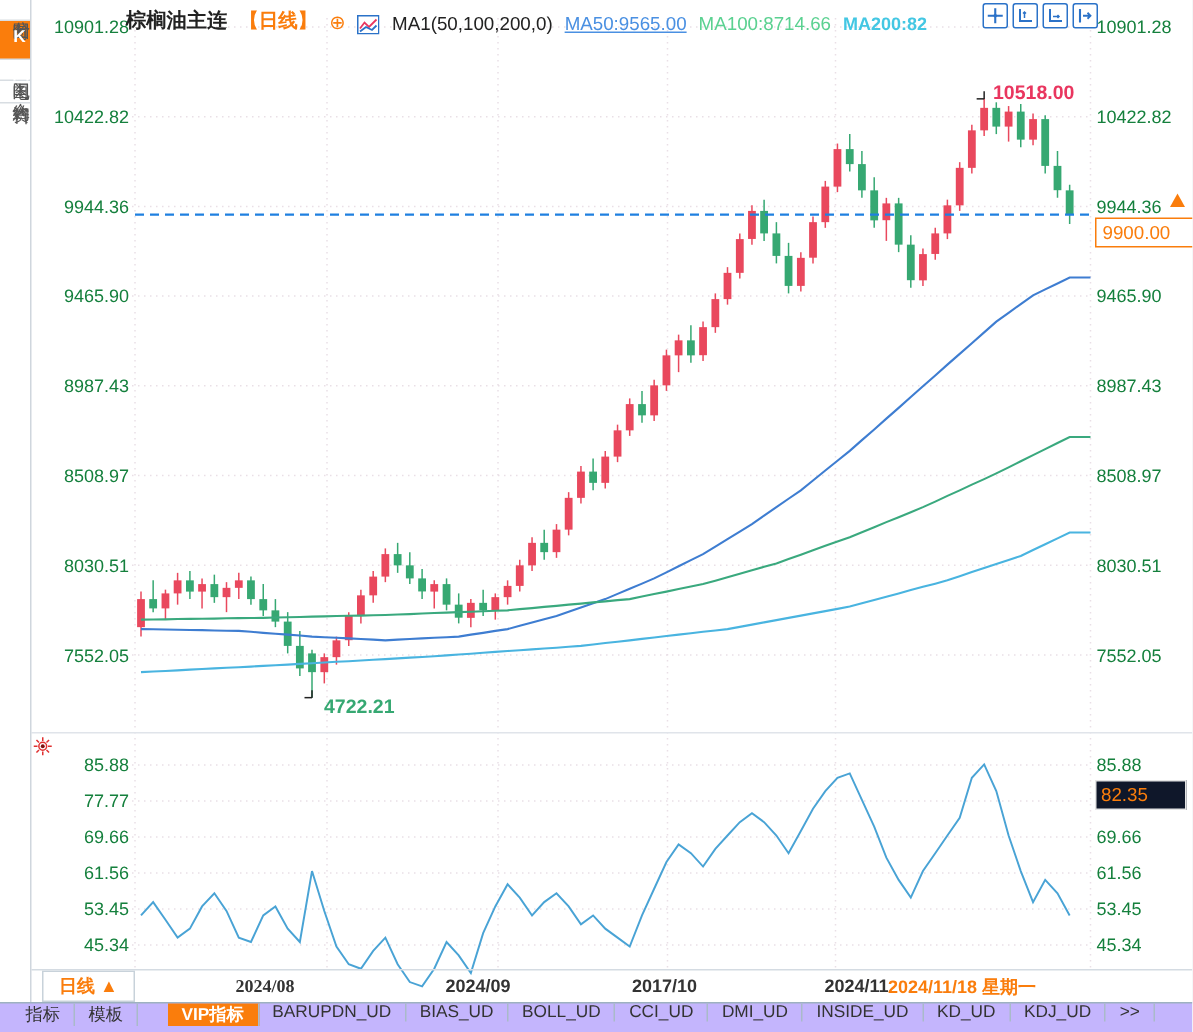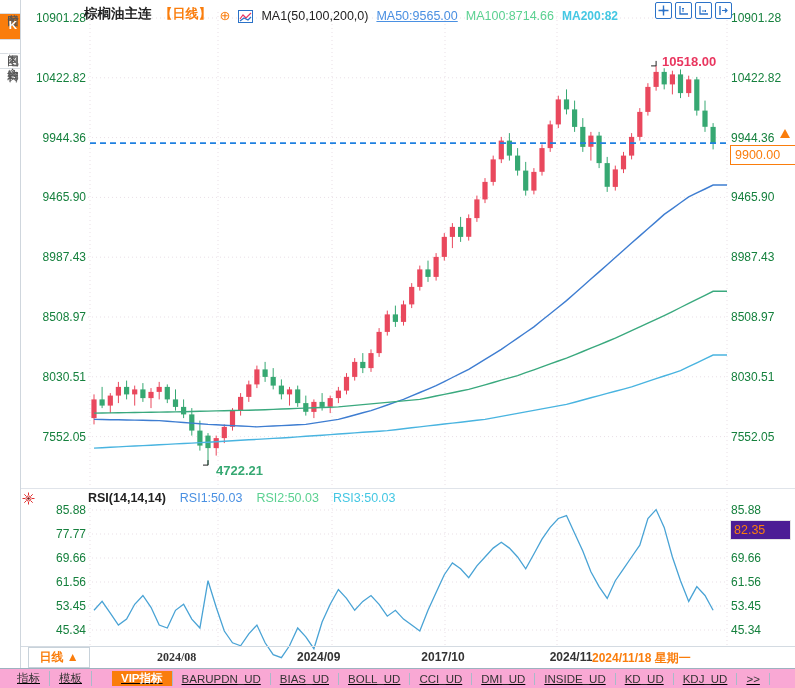--- a/index.html
+++ b/index.html
@@ -29,34 +29,34 @@
   .xdate-cur{position:absolute;left:592px;top:650px;font-size:12px;font-weight:bold;color:#fa7d0c;z-index:4;white-space:nowrap;}
   .period-box{position:absolute;left:28px;top:647px;width:60px;height:19px;border:1px solid #c8d2da;background:#fff;
               display:flex;align-items:center;justify-content:center;font-size:12px;font-weight:bold;color:#fa7d0c;z-index:5;cursor:pointer;}
   
   .hi-label{position:absolute;left:662px;top:54px;font-size:13px;font-weight:bold;color:#e9365f;z-index:4;}
   .lo-label{position:absolute;left:216px;top:463px;font-size:13px;font-weight:bold;color:#36a872;z-index:4;}
   .last-box{position:absolute;left:730px;top:145px;width:61px;height:18px;border:1px solid #fa7d0c;background:#fff;
             color:#fa7d0c;font-size:12.5px;line-height:18px;padding-left:4px;z-index:5;}
   .last-arrow{position:absolute;left:780px;top:129px;width:0;height:0;border-left:5px solid transparent;
               border-right:5px solid transparent;border-bottom:9px solid #fa7d0c;z-index:5;}
-  .rsi-box{position:absolute;left:730px;top:520px;width:56px;height:18px;border:1px solid #e4e4e4;background:#4c1d95;
+  .rsi-box{position:absolute;left:730px;top:520px;width:56px;height:18px;border:1px solid #e4e4e4;background:#0f172a;
            color:#fa7d0c;font-size:12.5px;line-height:18px;padding-left:3px;z-index:5;}
   
   .rsi-header{position:absolute;left:88px;top:491px;display:flex;gap:14px;align-items:center;z-index:4;white-space:nowrap;}
   .rsi-title{font-size:12.5px;font-weight:600;color:#222;}
   .rsi1{font-size:12.5px;color:#4a90e2;}
   .rsi2{font-size:12.5px;color:#5bd191;}
   .rsi3{font-size:12.5px;color:#44c7e3;}
   .rsi-gear{position:absolute;left:22px;top:491px;z-index:4;cursor:pointer;}
   
   .sep{position:absolute;z-index:3;}
   
-  .toolbar{position:absolute;left:0;top:668px;width:795px;height:20px;border-top:1px solid #9db1c0;background:#f9a8d4;
-           display:flex;align-items:center;z-index:7;padding-left:8px;box-sizing:border-box;text-decoration:underline;}
+  .toolbar{position:absolute;left:0;top:668px;width:795px;height:20px;border-top:1px solid #9db1c0;background:#c4b5fd;
+           display:flex;align-items:flex-start;z-index:7;padding-left:8px;box-sizing:border-box;}
   .tb-cell{display:flex;align-items:center;justify-content:center;padding:0 9px;font-size:11.5px;color:#333;
            border-right:1px solid #a9bac9;cursor:pointer;white-space:nowrap;}
   .tb-cell.active{background:#fa7d0c;color:#fff;font-weight:bold;margin-left:20px;}
   .watermark{position:absolute;left:645px;top:612px;font-size:46px;font-weight:bold;letter-spacing:2px;
              color:rgba(175,178,185,0.45);z-index:6;pointer-events:none;}
 </style>
 </head>
 <body>
 
 <div class="app">
@@ -327,26 +327,20 @@
           <line x1="10" y1="6.5" x2="12.5" y2="6.5"></line>
       <line x1="2.3" y1="2.3" x2="4" y2="4"></line>
           <line x1="9" y1="9" x2="10.7" y2="10.7"></line>
       <line x1="10.7" y1="2.3" x2="9" y2="4"></line>
           <line x1="4" y1="9" x2="2.3" y2="10.7"></line>
       <circle cx="6.5" cy="6.5" r="2.6" fill="none"></circle>
         </g>
       <circle cx="6.5" cy="6.5" r="1.3" fill="#801010"></circle>
       </svg>
   </span>
-  <div class="rsi-header">
-    <span class="rsi-title">RSI(14,14,14)</span>
-    <span class="rsi1">RSI1:50.03</span>
-    <span class="rsi2">RSI2:50.03</span>
-    <span class="rsi3">RSI3:50.03</span>
-  </div>
 
   <div class="period-box">日线 ▲</div>
   <div class="xdate-cur">2024/11/18 星期一</div>
   <div id="xdates">
       <div class="xdate" style="left: 157px; width: 66px; text-align: left; font-family: Liberation Serif, serif;">2024/08</div>
       <div class="xdate" style="left: 297px; width: 66px; text-align: left;">2024/09</div>
       <div class="xdate" style="left: 410px; width: 66px; text-align: center;">2017/10</div>
       <div class="xdate" style="left: 538px; width: 66px; text-align: center;">2024/11</div>
     </div>
 

